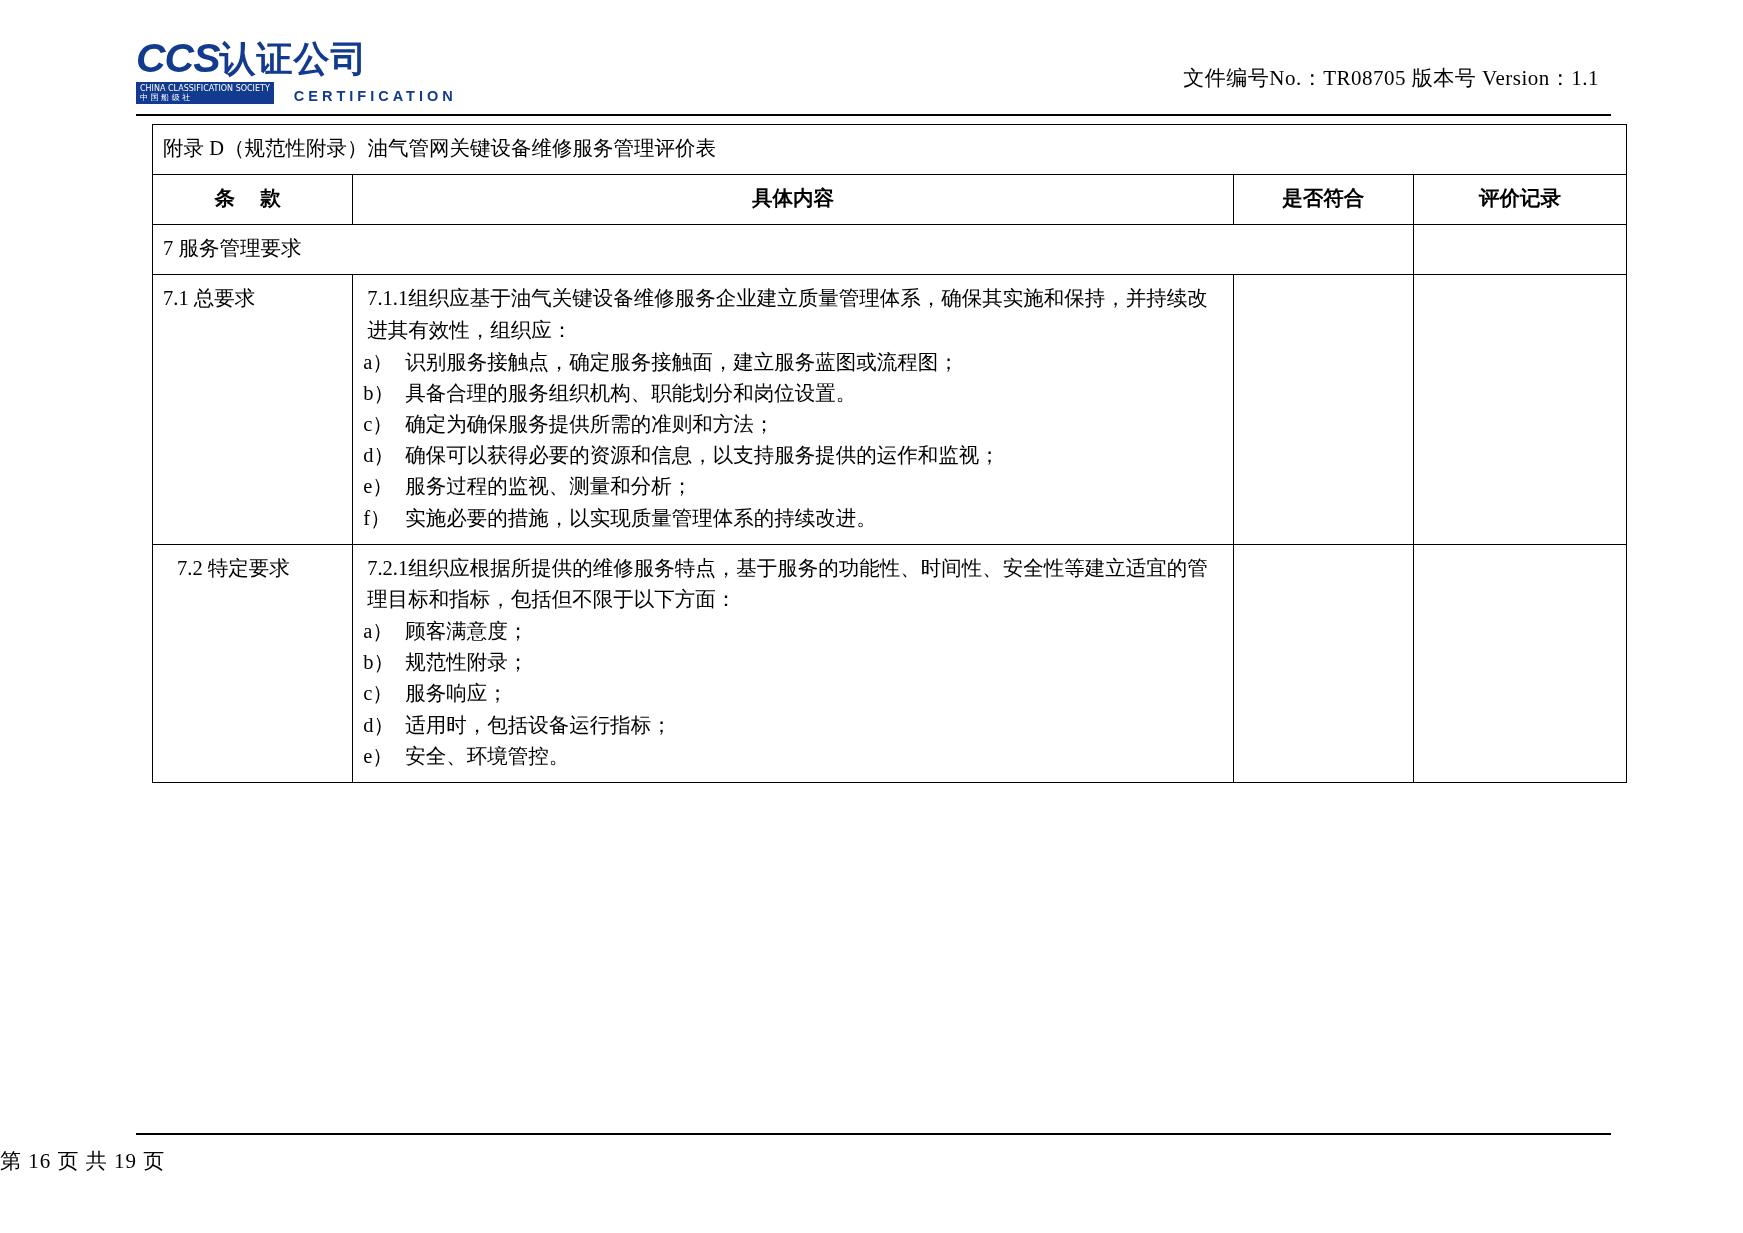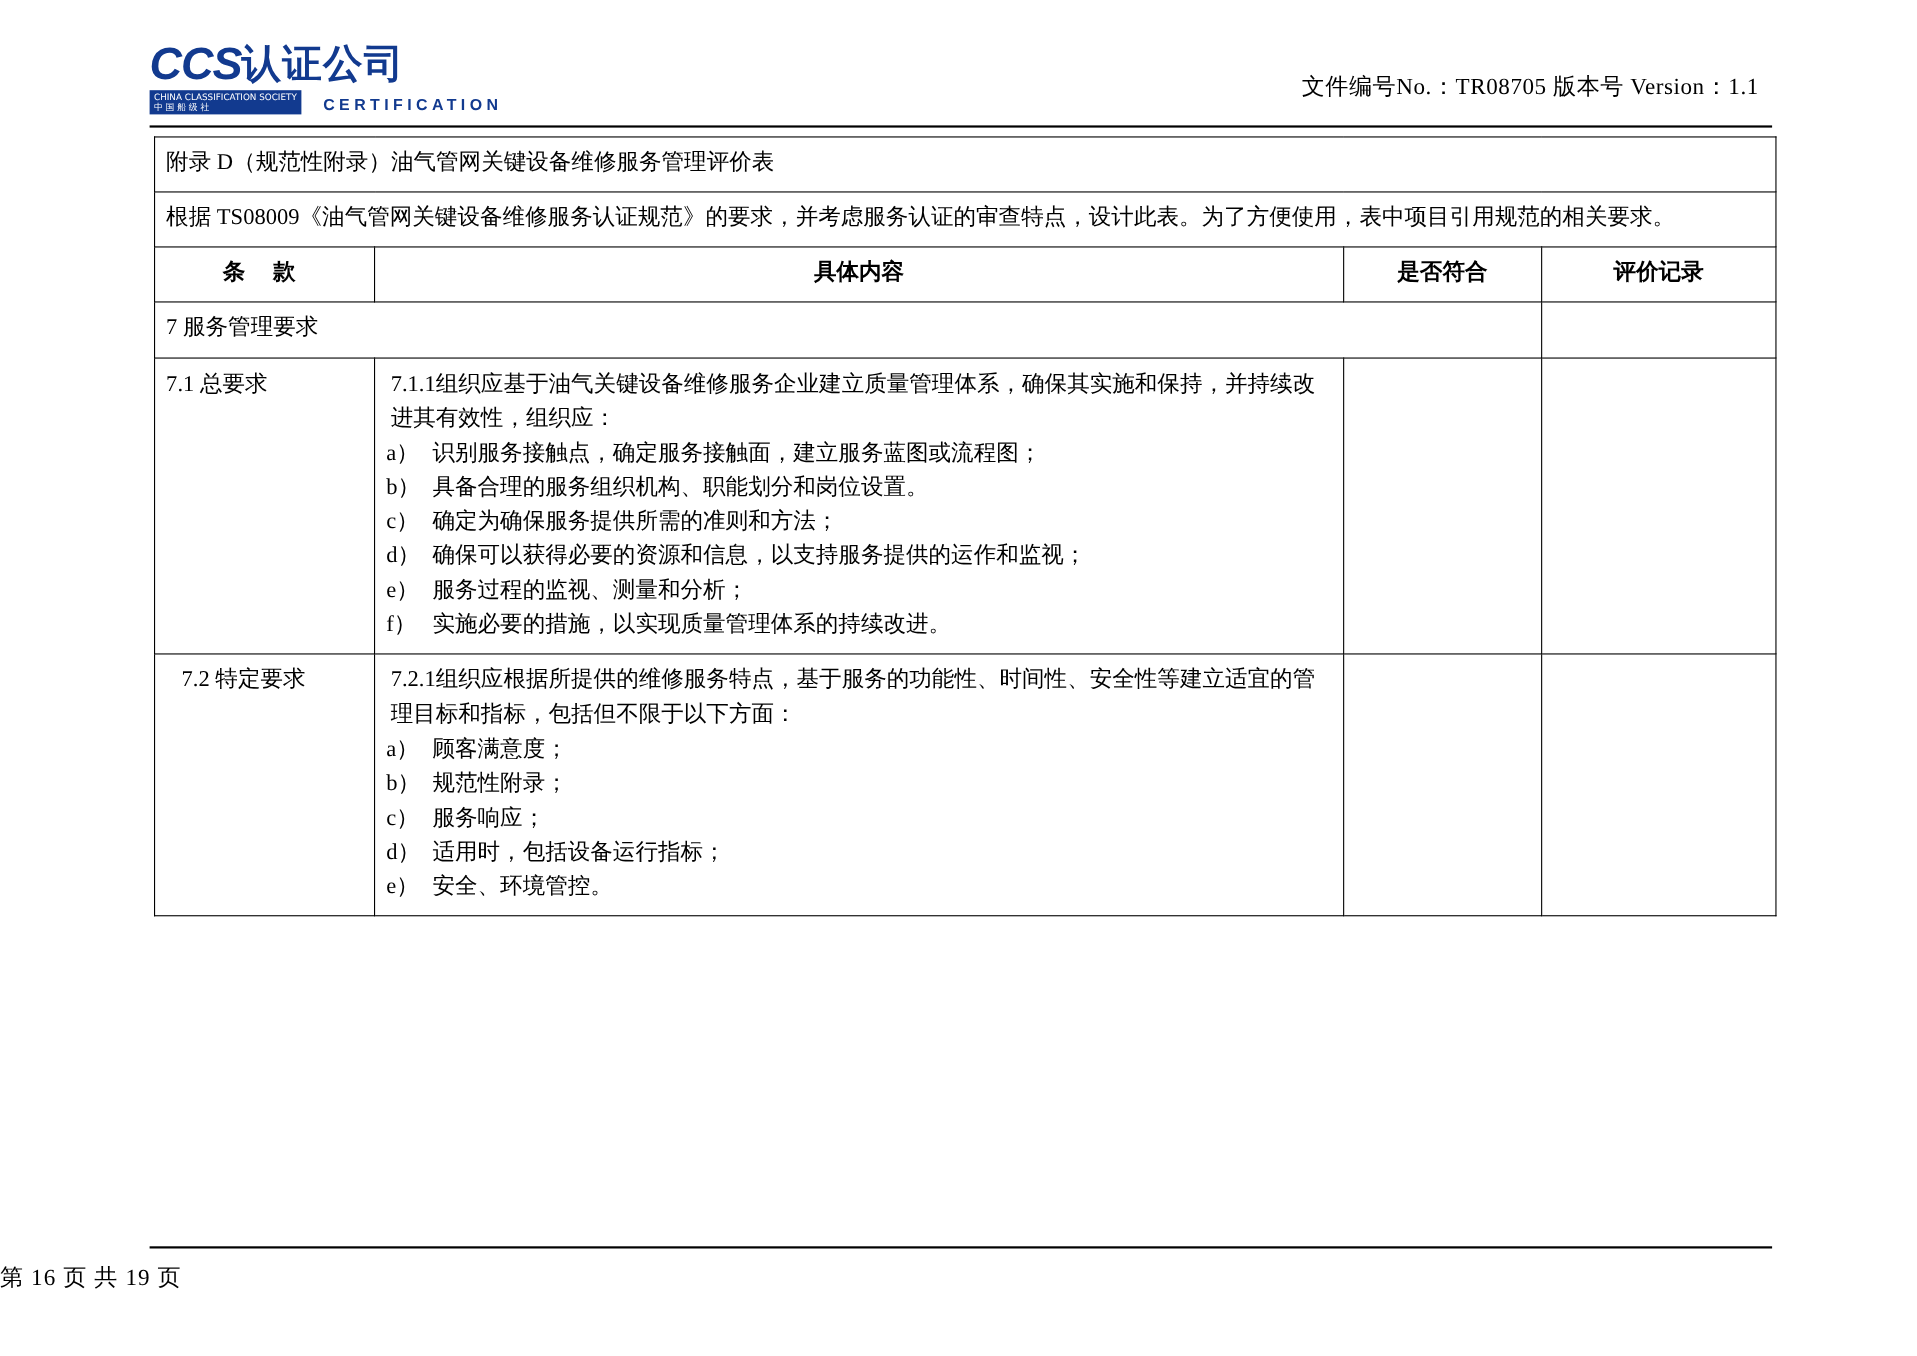--- a/index.html
+++ b/index.html
@@ -96,21 +96,21 @@
     position: absolute;
     left: 136px;
     top: 114px;
     width: 1475px;
     border-top: 2px solid #000000;
   }
 
   
   table.main {
     position: absolute;
-    left: 140px;
+    left: 152px;
     top: 124px;
     width: 1475px;
     border-collapse: collapse;
     table-layout: fixed;
   }
   table.main td {
     border: 1px solid #000000;
     vertical-align: top;
     padding: 8px 10px 10px 10px;
     font-size: 20.5px;
@@ -224,23 +224,20 @@
     <colgroup>
       <col class="c-clause">
       <col class="c-content">
       <col class="c-conform">
       <col class="c-record">
     </colgroup>
     <tbody>
       <tr class="title-row">
         <td colspan="4">附录 D（规范性附录）油气管网关键设备维修服务管理评价表</td>
       </tr>
-      <tr class="intro-row">
-        <td colspan="4">根据 TS08009《油气管网关键设备维修服务认证规范》的要求，并考虑服务认证的审查特点，设计此表。为了方便使用，表中项目引用规范的相关要求。</td>
-      </tr>
       <tr class="hdr">
         <td class="sp">条 款</td>
         <td>具体内容</td>
         <td>是否符合</td>
         <td>评价记录</td>
       </tr>
       <tr class="section-row">
         <td colspan="3">7 服务管理要求</td>
         <td class="empty-cell"></td>
       </tr>

